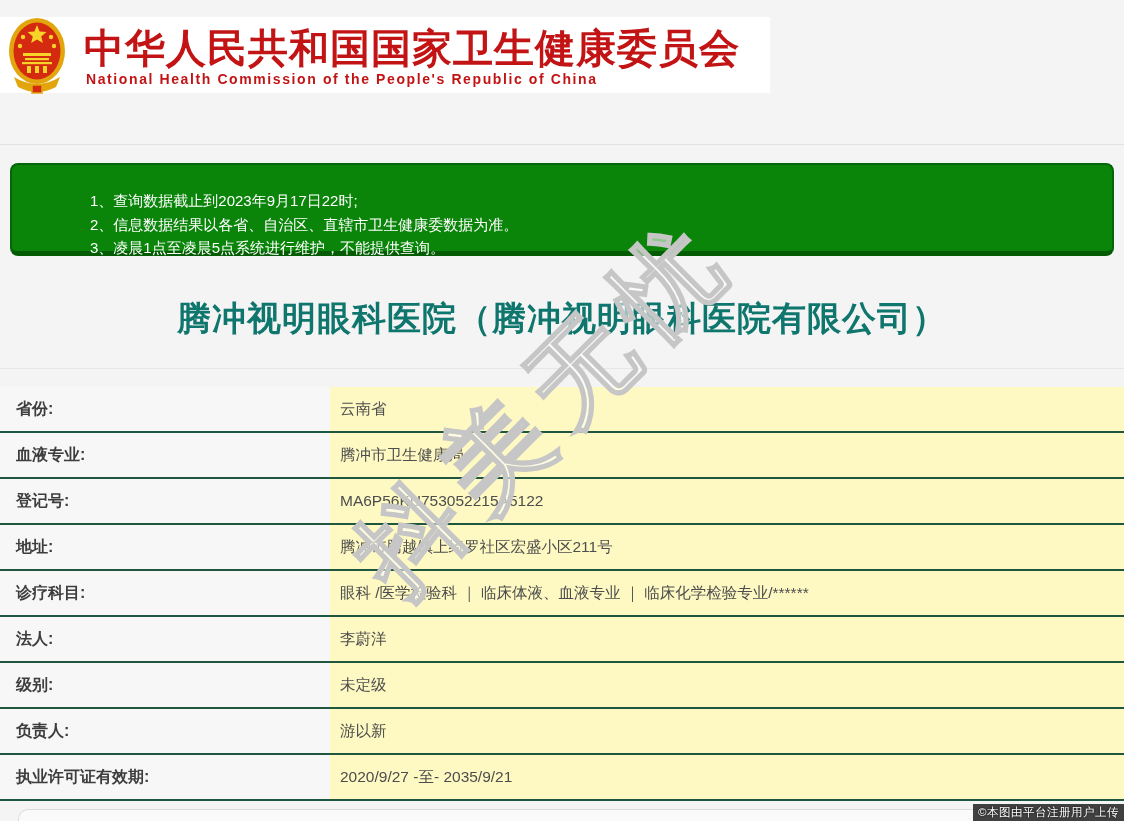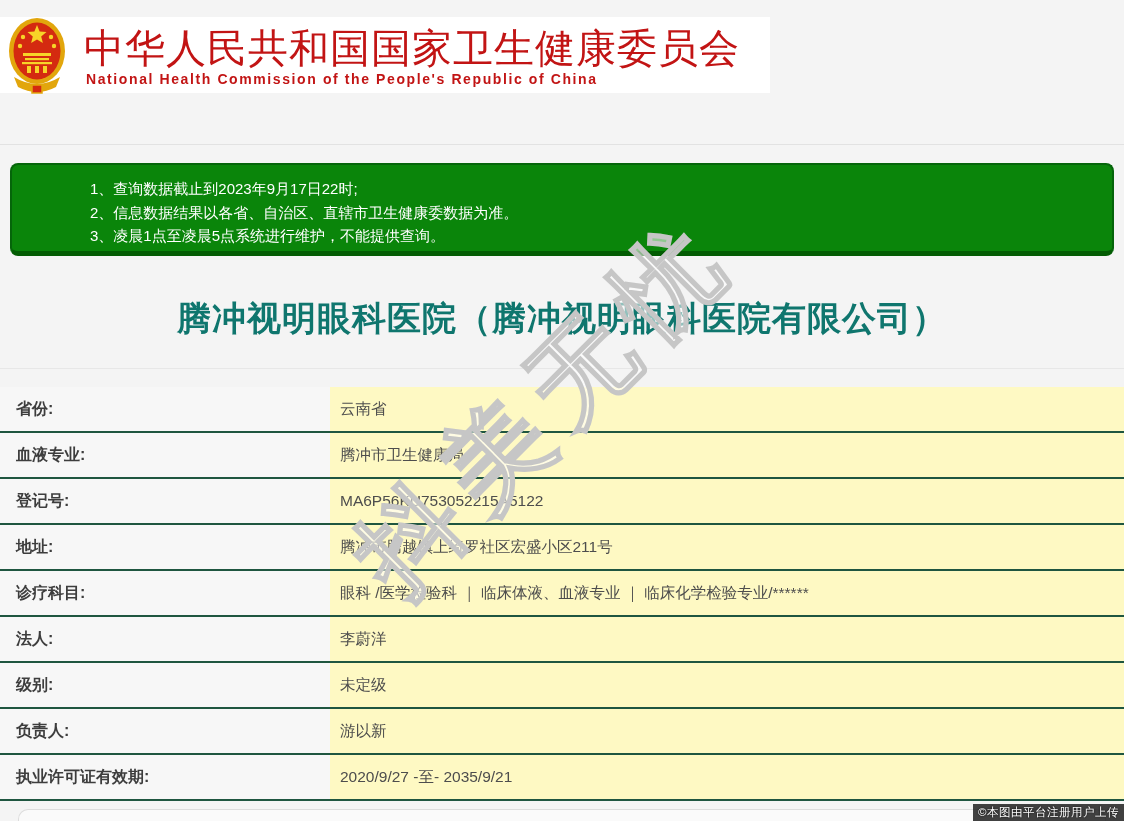--- a/index.html
+++ b/index.html
@@ -16,21 +16,21 @@
     position: absolute; left: 0; top: 17px;
     width: 770px; height: 76px;
     background: #ffffff;
   }
   .emblem {
     position: absolute; left: 8px; top: -2px;
     width: 58px; height: 80px;
   }
   .header-title-cn {
     position: absolute; left: 84px; top: 4px;
-    font-size: 40px; font-weight: normal;
+    font-size: 40px; font-weight: bold;
     color: #c21414; letter-spacing: 1px;
     white-space: nowrap;
   }
   .header-title-en {
     position: absolute; left: 86px; top: 54px;
     font-size: 14px; font-weight: bold;
     color: #c21414; letter-spacing: 1.6px;
     white-space: nowrap;
   }
   .header-divider {
@@ -40,21 +40,21 @@
   }
 
   
   .notice-box {
     position: absolute; left: 10px; top: 163px;
     width: 1104px; height: 93px;
     background: #0a850a;
     border: 2px solid #05650a;
     border-bottom: 5px solid #035c03;
     border-radius: 8px;
-    padding: 12px 20px 0 78px;
+    padding: 24px 20px 0 78px;
   }
   .notice-line {
     color: #ffffff; font-size: 15px; line-height: 23.5px;
     white-space: nowrap;
   }
 
   
   .hospital-title {
     position: absolute; left: 0; top: 296px;
     width: 1124px; text-align: center;

